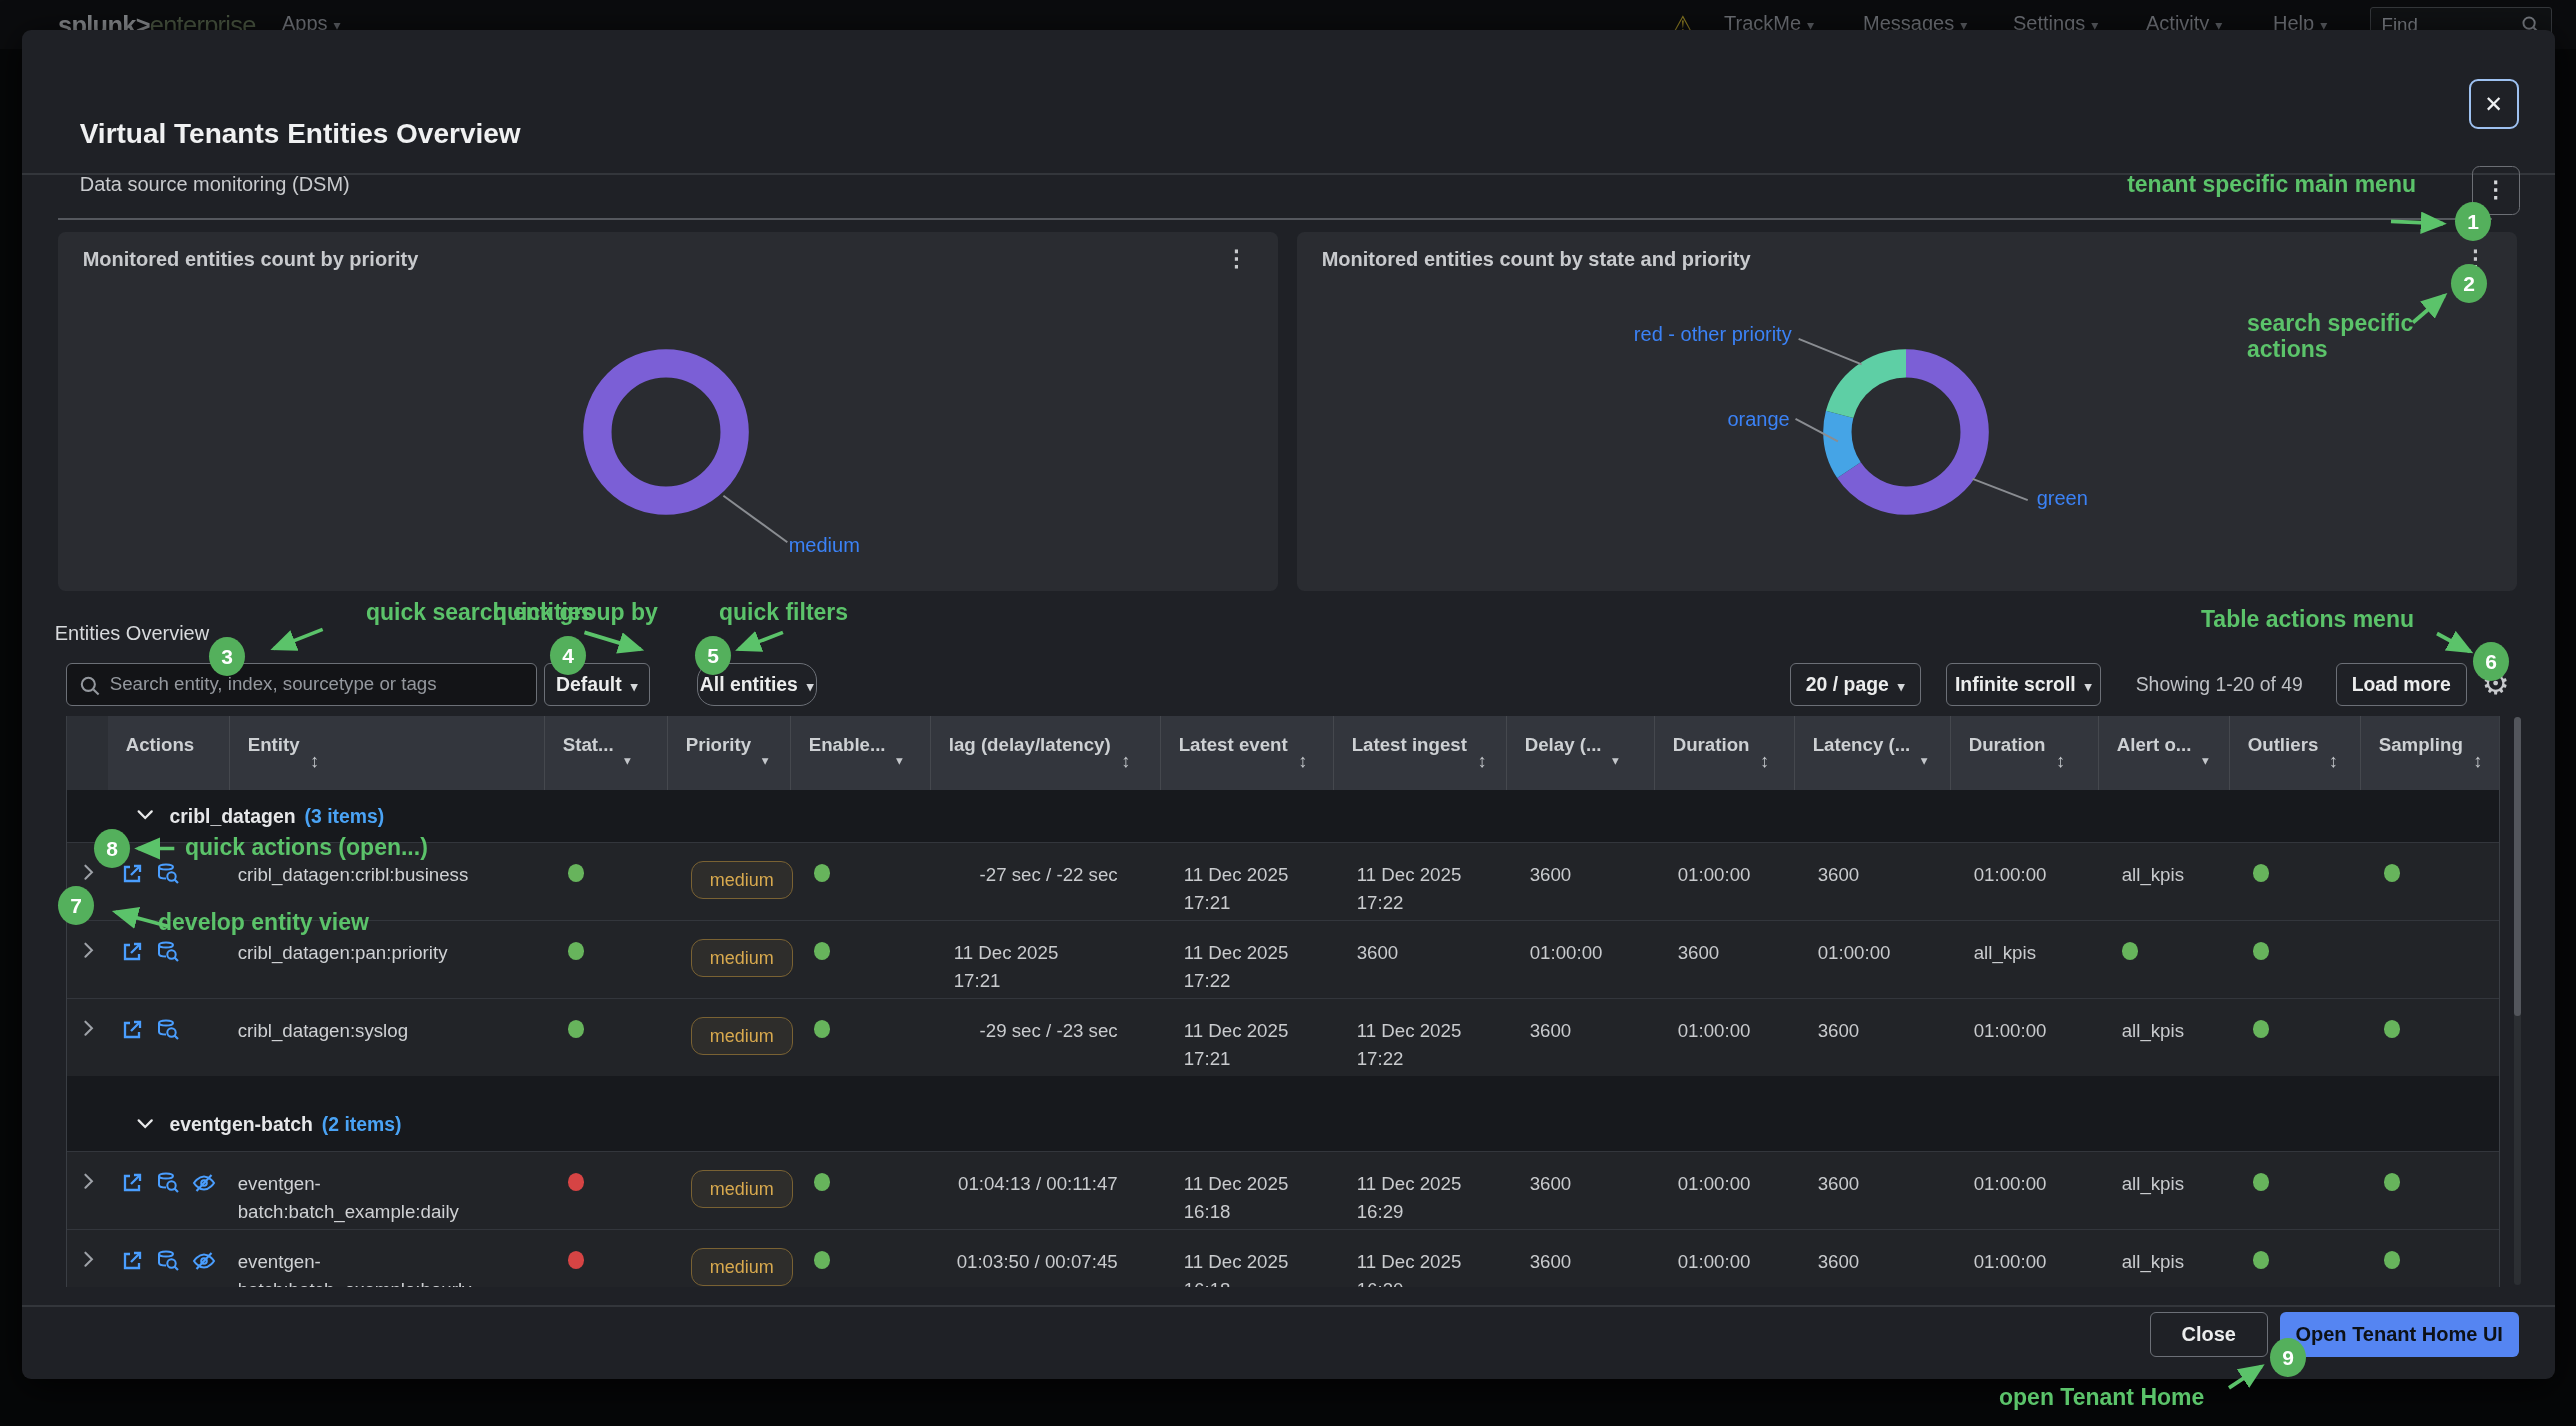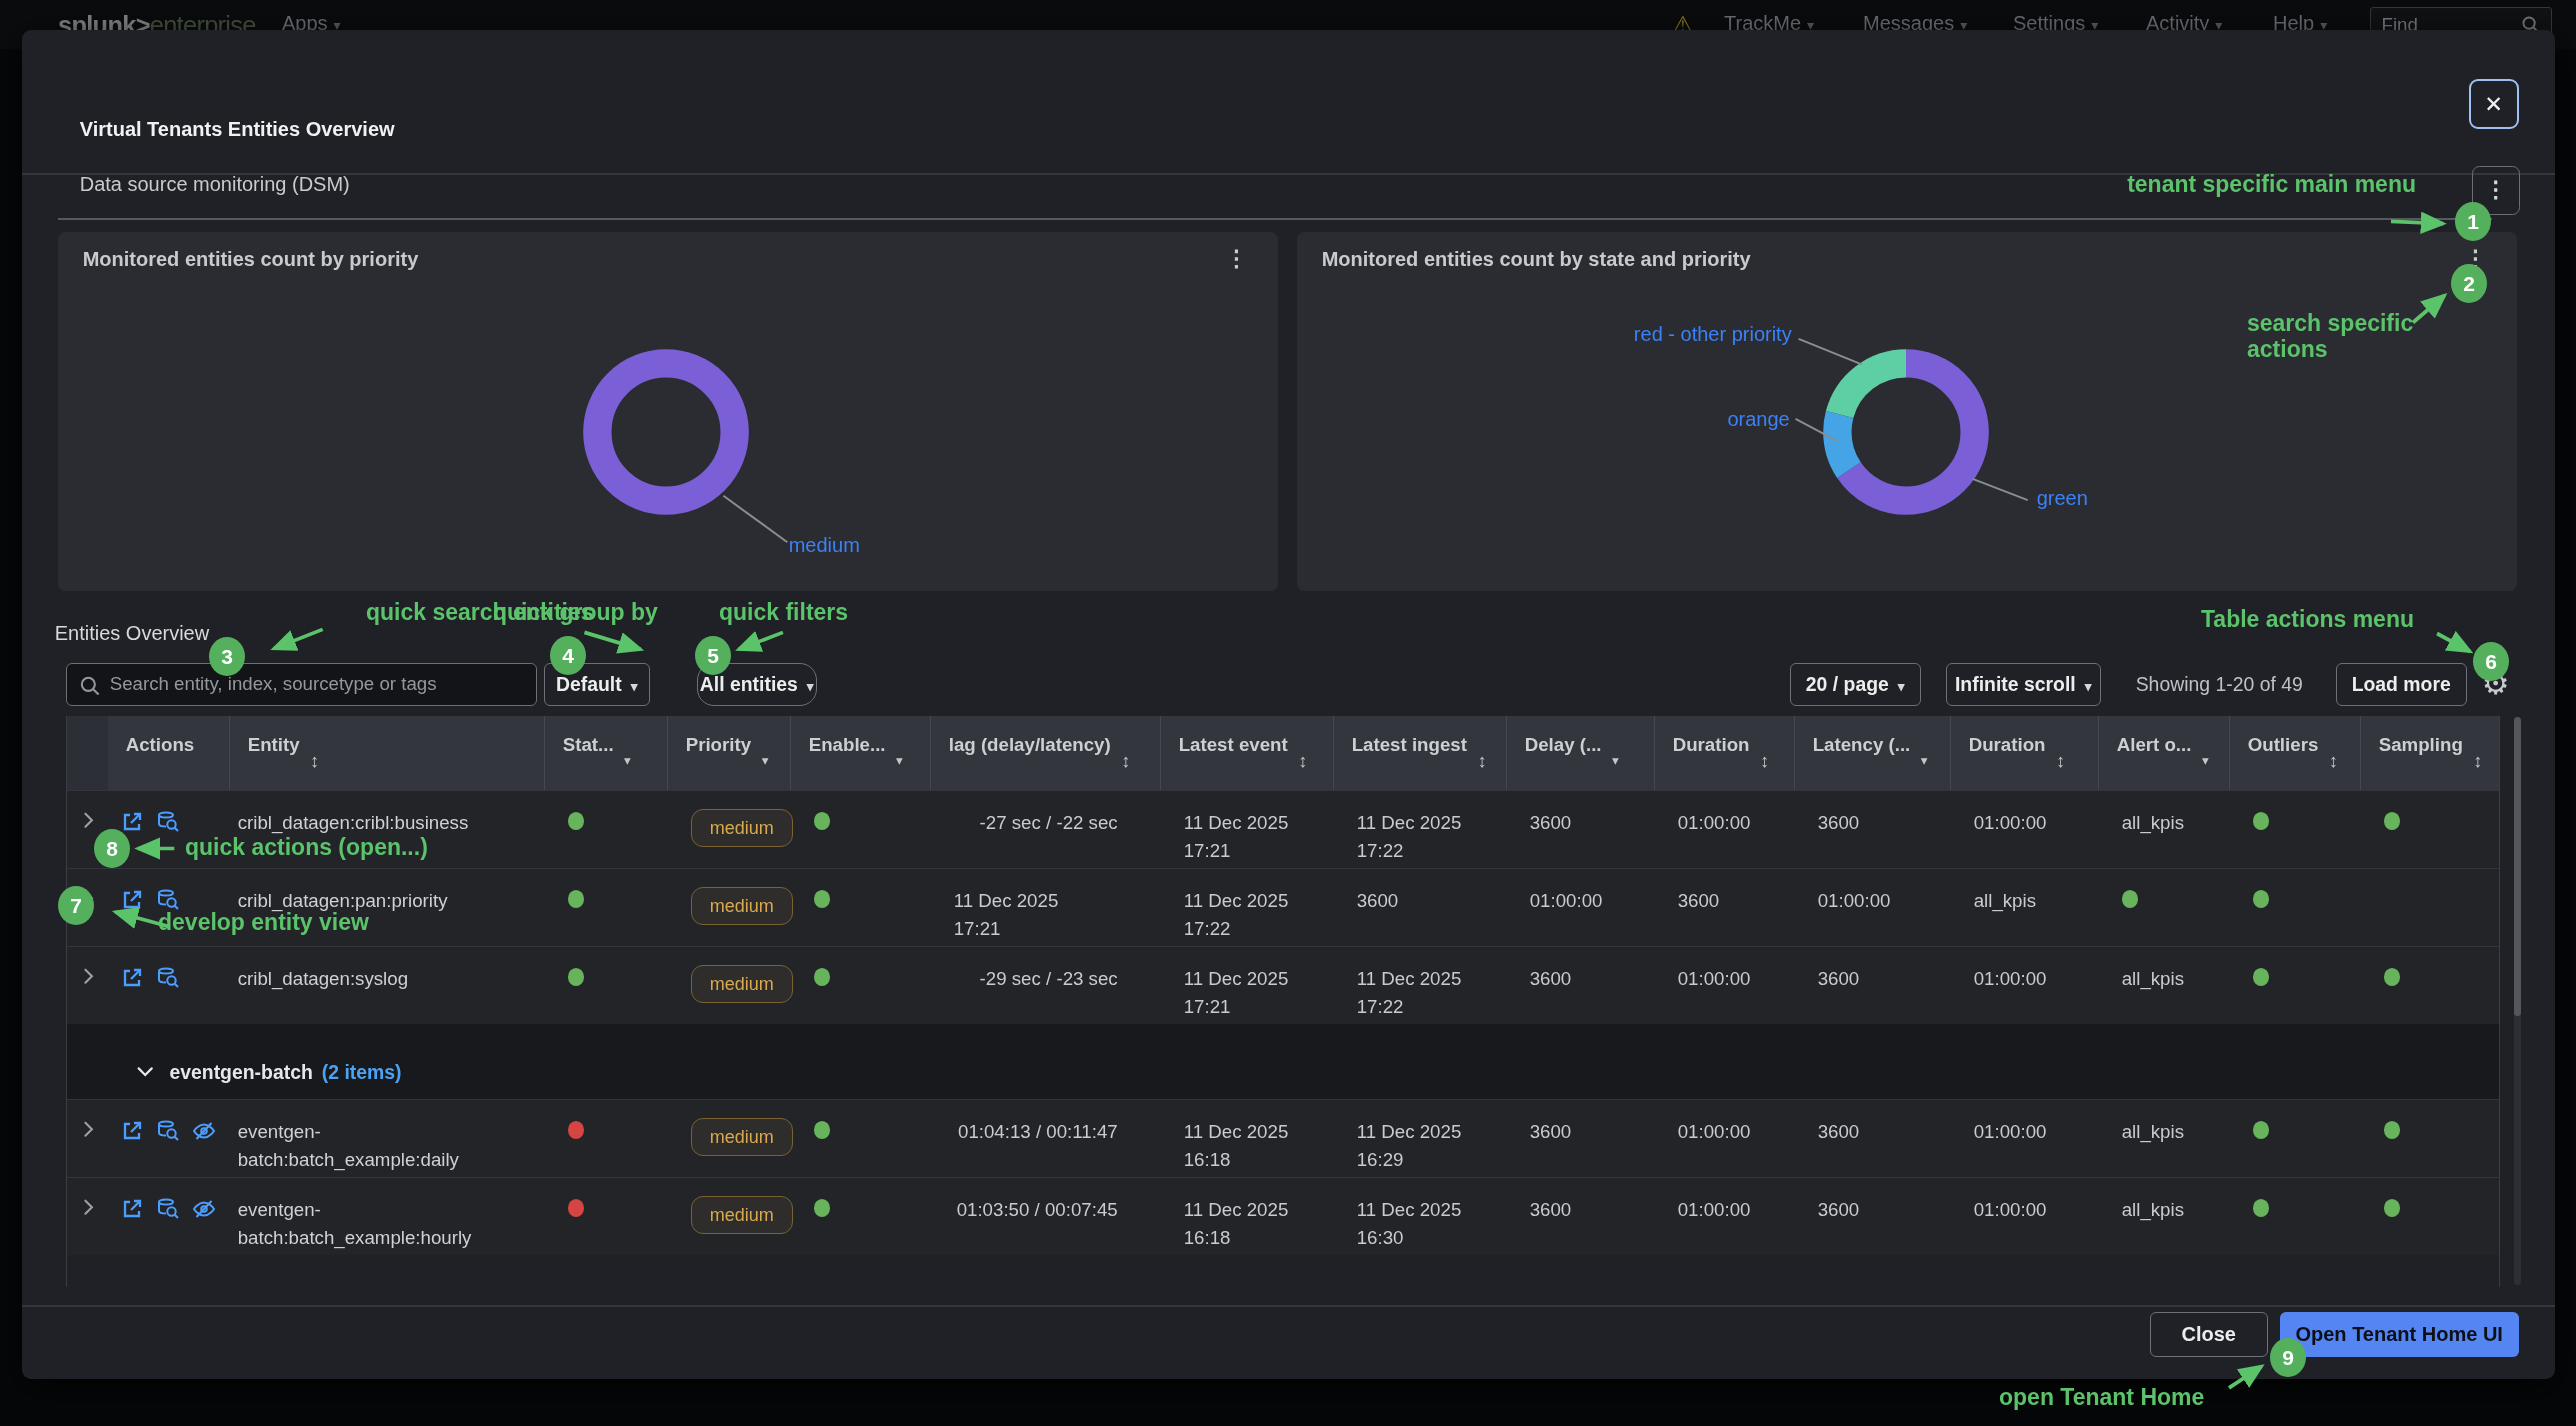--- a/index.html
+++ b/index.html
@@ -9,21 +9,21 @@
   .topbar { position:absolute; left:0; top:0; width:2576px; height:49px; background:#0b0c0e; }
   .logo { position:absolute; left:58px; top:10.5px; font-size:25.4px; font-weight:bold; color:#85888b; letter-spacing:-0.7px; } .logo .sub { color:#47533f; font-weight:normal; }
   .nav-item { position:absolute; top:12px; color:#6e7177; font-size:20px; cursor:pointer; }
   .nav-item .caret { font-size:14px; color:#5a5d62; margin-left:6px; }
   .warn { position:absolute; left:1672px; top:10.5px; color:#8a7a22; font-size:24px; }
   .findbox { position:absolute; left:2370px; top:6.7px; width:182px; height:36px; background:#101214; border:1.5px solid #35383c; border-radius:3px; color:#787c82; font-size:18.7px; line-height:33px; padding:0 10.5px; }
   .findbox .mag { float:right; margin-top:7.5px; }
 
   
   .modal { position:absolute; left:21.7px; top:30px; width:2533px; height:1349px; background:#1f2126; border-radius:9px; box-shadow:0 7.5px 37px rgba(0,0,0,.75); }
-  .modal-title { position:absolute; left:58px; top:88px; font-size:20px; font-weight:bold; color:#f0f1f2; }
+  .modal-title { position:absolute; left:58px; top:88px; font-size:28px; font-weight:bold; color:#f0f1f2; }
   .hdr-divider { position:absolute; left:0; top:143px; width:2533px; height:1.5px; background:#33363b; }
   .close-btn { position:absolute; left:2447px; top:49px; width:50px; height:50px; border:2.2px solid #9ec1f0; border-radius:9px; color:#eef0f2; font-size:22.4px; text-align:center; line-height:45px; cursor:pointer; background:transparent; }
   .section-title { position:absolute; left:58px; top:143px; font-size:20px; color:#c8cacd; }
   .dsm-divider { position:absolute; left:36px; top:188px; width:2434px; height:1.5px; background:#55585e; }
   .kebab-btn { position:absolute; left:2450px; top:136px; width:48px; height:49px; border:1.5px solid #6c6f75; border-radius:7.5px; color:#d5d7da; font-size:22.4px; font-weight:bold; text-align:center; line-height:46px; cursor:pointer; }
   .kebab-plain { color:#c8cacd; font-size:22.4px; font-weight:bold; cursor:pointer; }
 
   
   .panel { position:absolute; top:202px; height:359px; background:#2a2c31; border-radius:7.5px; }
   .panel.left { left:36px; width:1220px; }
@@ -223,20 +223,27 @@
         <div class="th">
           <span class="th-label">Outliers</span>
           <span class="sort">↕︎</span>
         </div>
         <div class="th">
           <span class="th-label">Sampling</span>
           <span class="sort">↕︎</span>
         </div>
       </div>
     <div class="tbody" id="tbody">
+        <div class="group-row">
+          <span><svg width="22.4" height="22.4" viewBox="0 0 24 24">
+              <path d="M5 9l7 7 7-7" fill="none" stroke="#e8e9ea" stroke-width="2.4" stroke-linecap="round"></path>
+            </svg></span>
+          <span class="gname">cribl_datagen</span>
+          <span class="gcount">(3 items)</span>
+        </div>
         <div class="trow">
           <div class="td c-expand"><span><svg width="22.4" height="22.4" viewBox="0 0 24 24">
                 <path d="M9 5l7 7-7 7" fill="none" stroke="#9ea2a8" stroke-width="2.2" stroke-linecap="round"></path>
               </svg></span></div>
           <div class="td c-actions">
             <span class="aicon"><svg width="24" height="24" viewBox="0 0 24 24">
                 <path d="M10 5H5v14h14v-5" fill="none" stroke="#4a9eff" stroke-width="2.3"></path>
                 <path d="M14 4h6v6" fill="none" stroke="#4a9eff" stroke-width="2.3"></path>
                 <line x1="20" y1="4" x2="11" y2="13" stroke="#4a9eff" stroke-width="2.3"></line>
               </svg></span>

